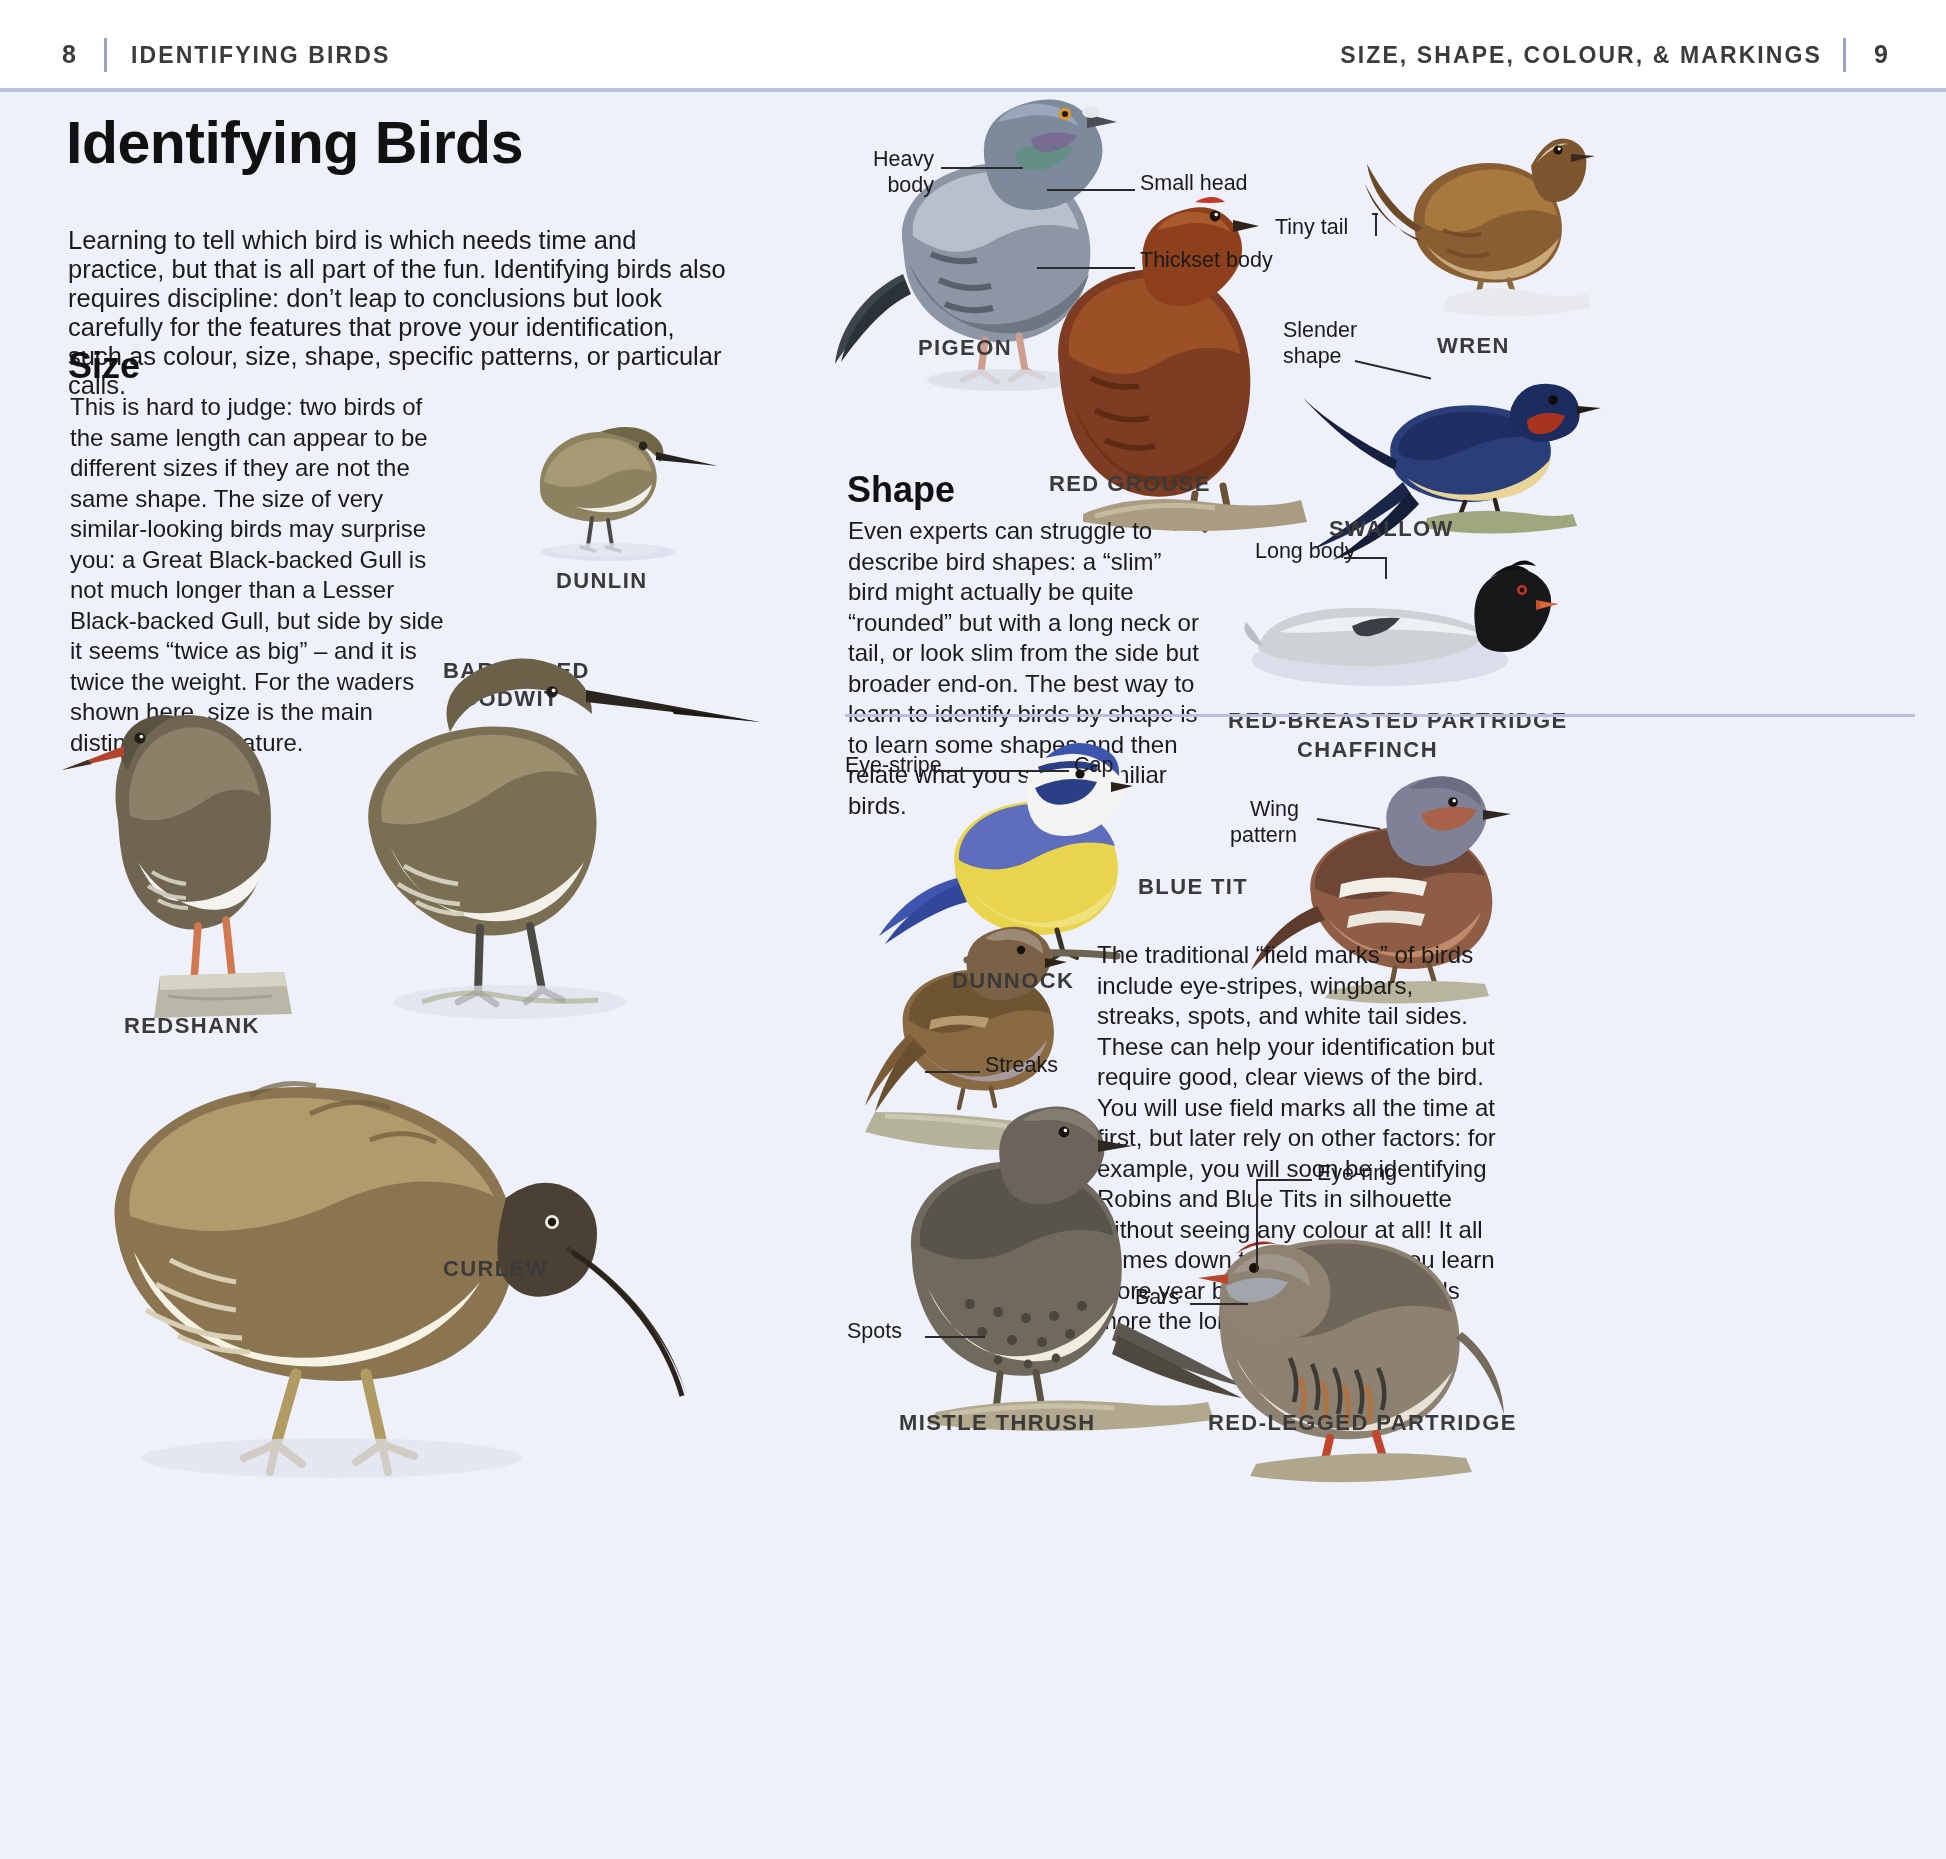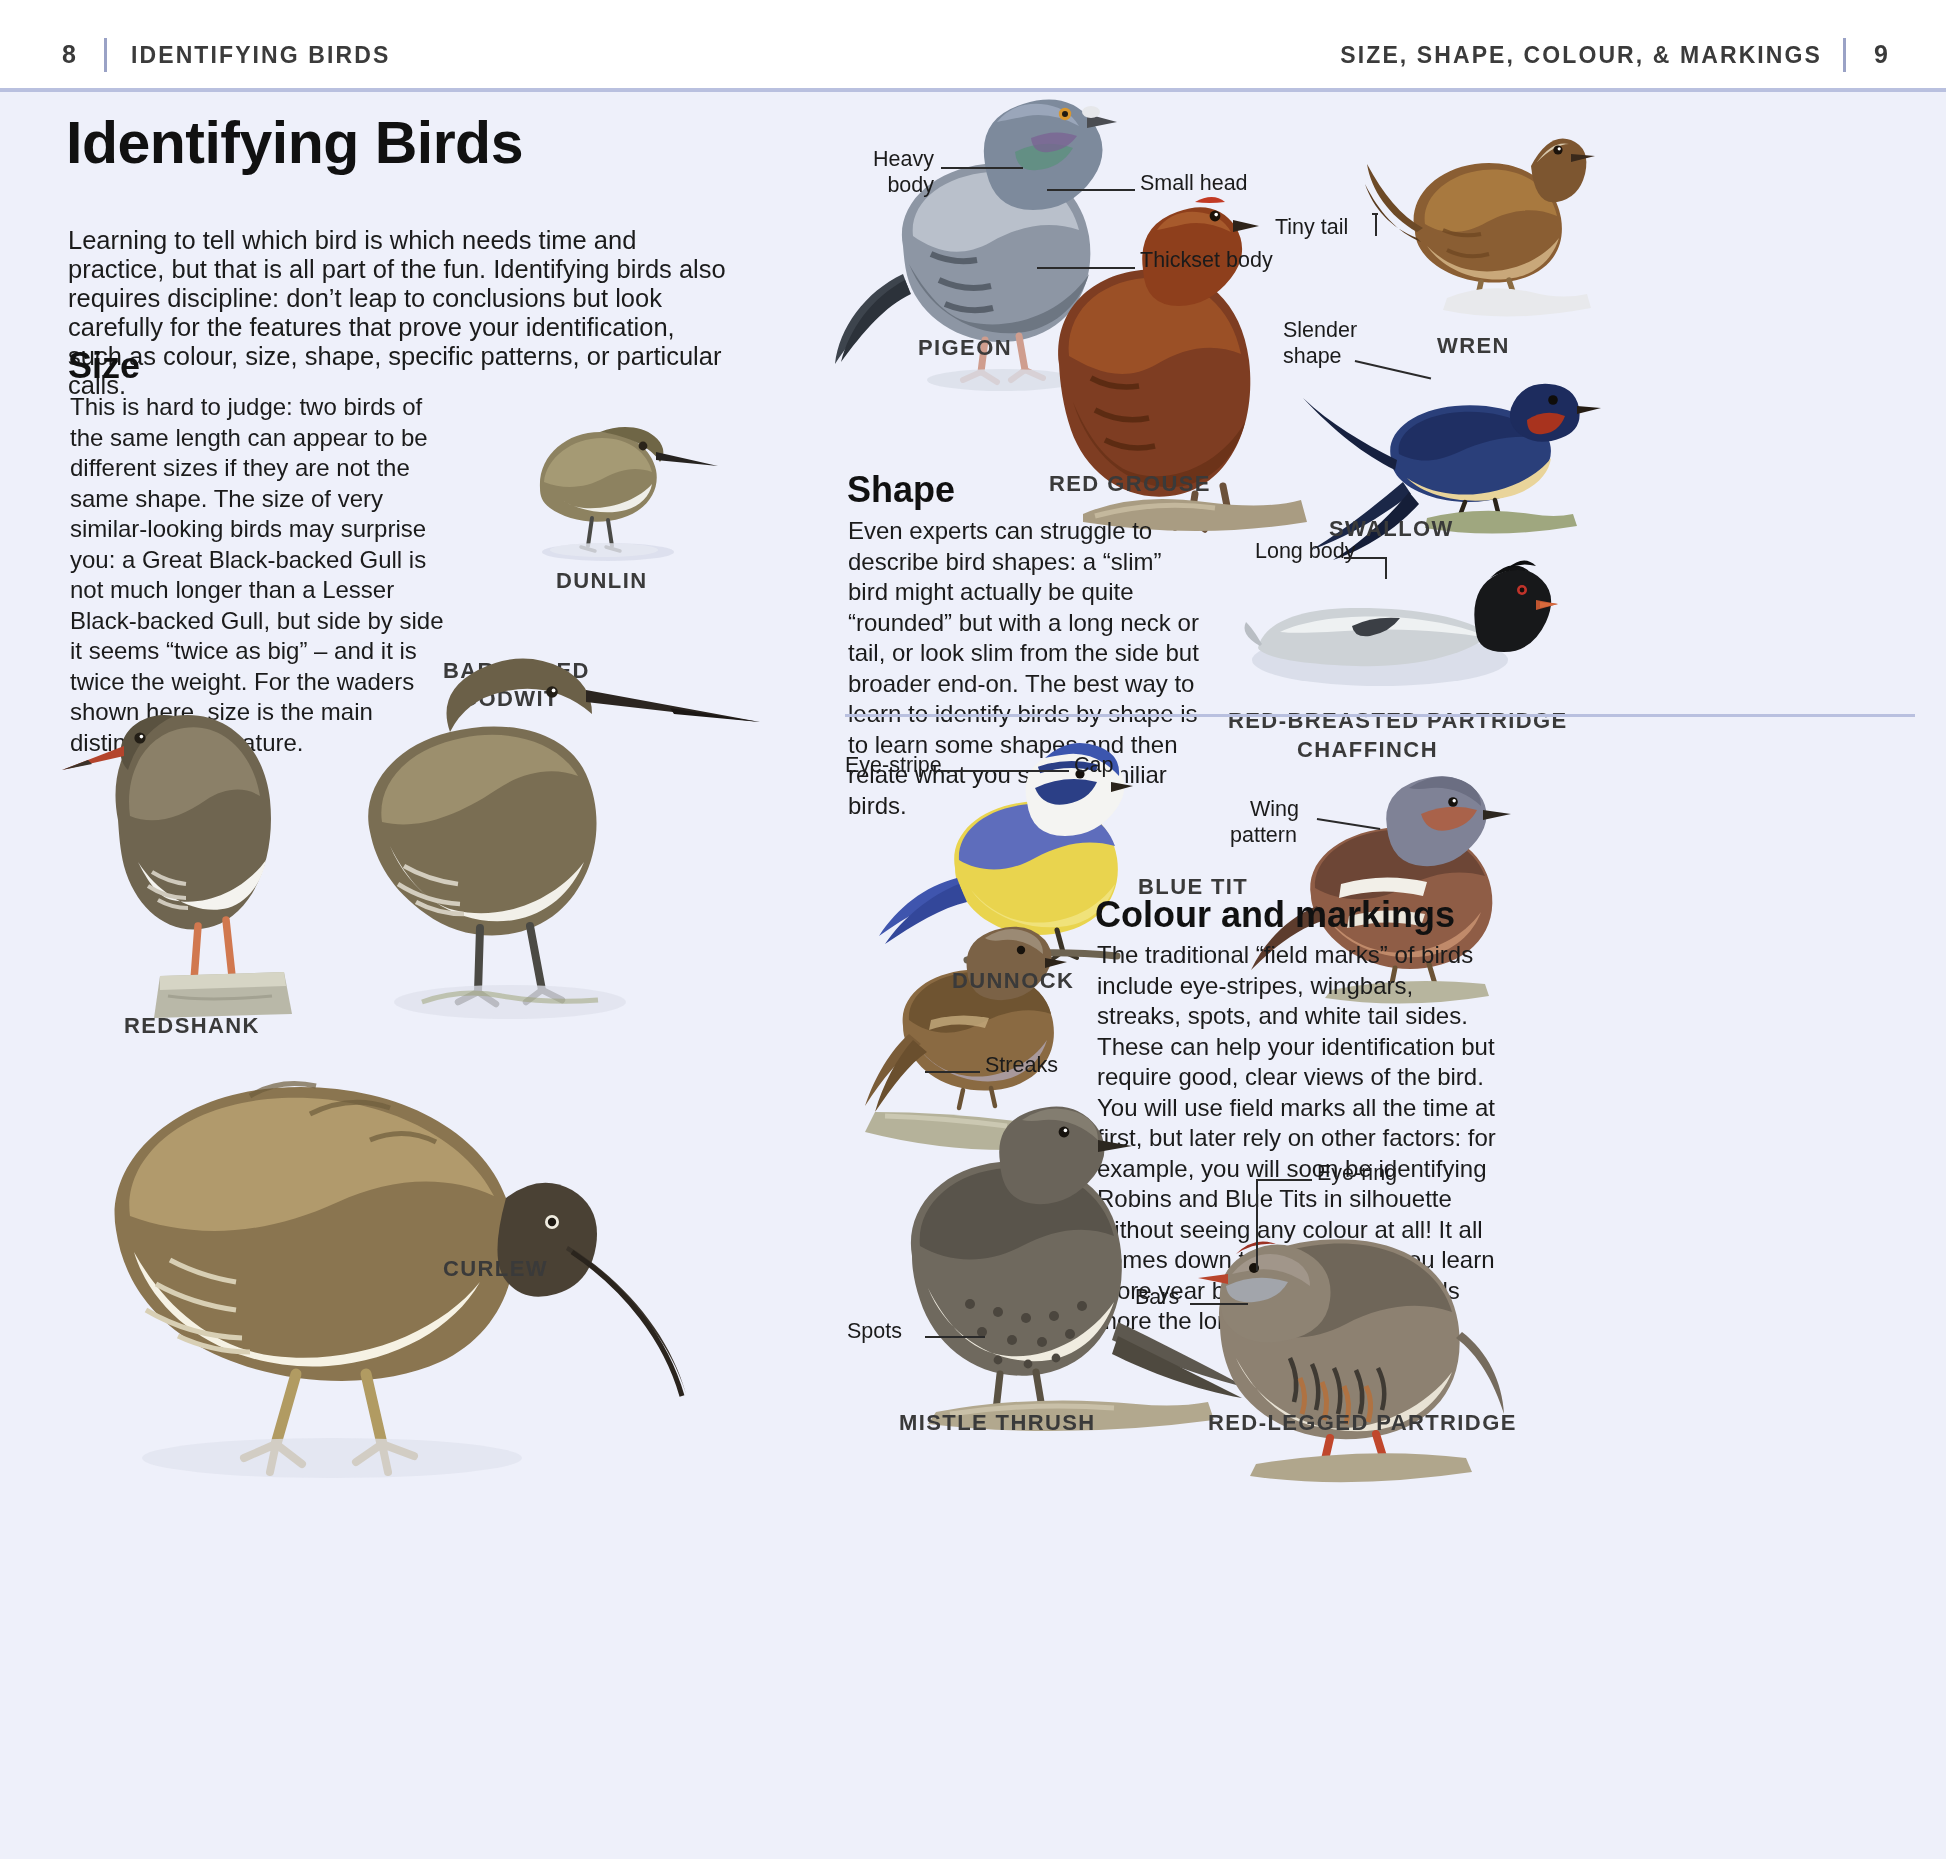--- a/index.html
+++ b/index.html
@@ -439,21 +439,20 @@
         <path d="M72 142 C46 152 20 176 6 206 C30 182 54 164 80 156 Z" fill="#5d3c2d"></path>
         <path d="M150 204 l-4 20 M184 200 l6 20" stroke="#6b5335" stroke-width="5" fill="none" stroke-linecap="round"></path>
         <path d="M146 224 l-14 6 M146 224 l12 8 M190 220 l-12 8 M190 220 l14 6" stroke="#6b5335" stroke-width="4" fill="none" stroke-linecap="round"></path>
         <path d="M86 226 q70 -14 154 -6 l4 12 q-84 14 -164 2 Z" fill="#b7b59e"></path>
       </svg>
     </div>
     <div class="label" style="left:275px; top:704px;">Wing</div>
     <div class="label" style="left:255px; top:730px;">pattern</div>
     <div class="leader" style="left:342px; top:726px; width:64px; transform:rotate(9deg); transform-origin:left center;"></div>
 
-    <h2 class="sec" style="left:120px; top:802px;">Colour and markings</h2>
     <div class="body-text" style="left:122px; top:848px; width:400px;">The traditional “field marks” of birds include eye-stripes, wingbars, streaks, spots, and white tail sides. These can help your identification but require good, clear views of the bird. You will use field marks all the time at first, but later rely on other factors: for example, you will soon be identifying Robins and Blue Tits in silhouette without seeing any colour at all! It all comes down to experience: you learn more year by year and enjoy birds more the longer you watch them.</div>
 
     <div class="bird" style="left:-120px; top:830px;">
       <svg width="290" height="230" viewBox="0 0 290 230">
         <path d="M48 104 C44 76 70 52 112 48 C158 44 192 64 198 100 C204 136 180 164 140 168 C98 172 62 152 52 122 C49 116 48 110 48 104 Z" fill="#8a6a42"></path>
         <path d="M54 98 C52 74 78 52 118 50 C158 48 190 64 196 92 C172 84 148 90 124 102 C98 116 72 112 54 98 Z" fill="#6f5431"></path>
         <path d="M62 124 C80 150 116 164 148 158 C170 154 186 138 192 118 C176 142 144 158 112 154 C90 151 74 140 62 124 Z" fill="#a8999c"></path>
         <path d="M76 98 q28 -8 58 -2 l-4 10 q-30 -8 -56 2 Z" fill="#c5ab7e" opacity="0.8"></path>
         <path d="M112 48 q-4 -30 28 -40 q32 -10 50 10 q14 18 -2 38 q-18 24 -46 22 q-28 -2 -30 -30 Z" fill="#7b6246"></path>
         <path d="M130 16 q22 -14 42 -6 q16 6 16 22 q-18 -16 -40 -14 q-12 2 -18 -2 Z" fill="#9b8a74"></path>

